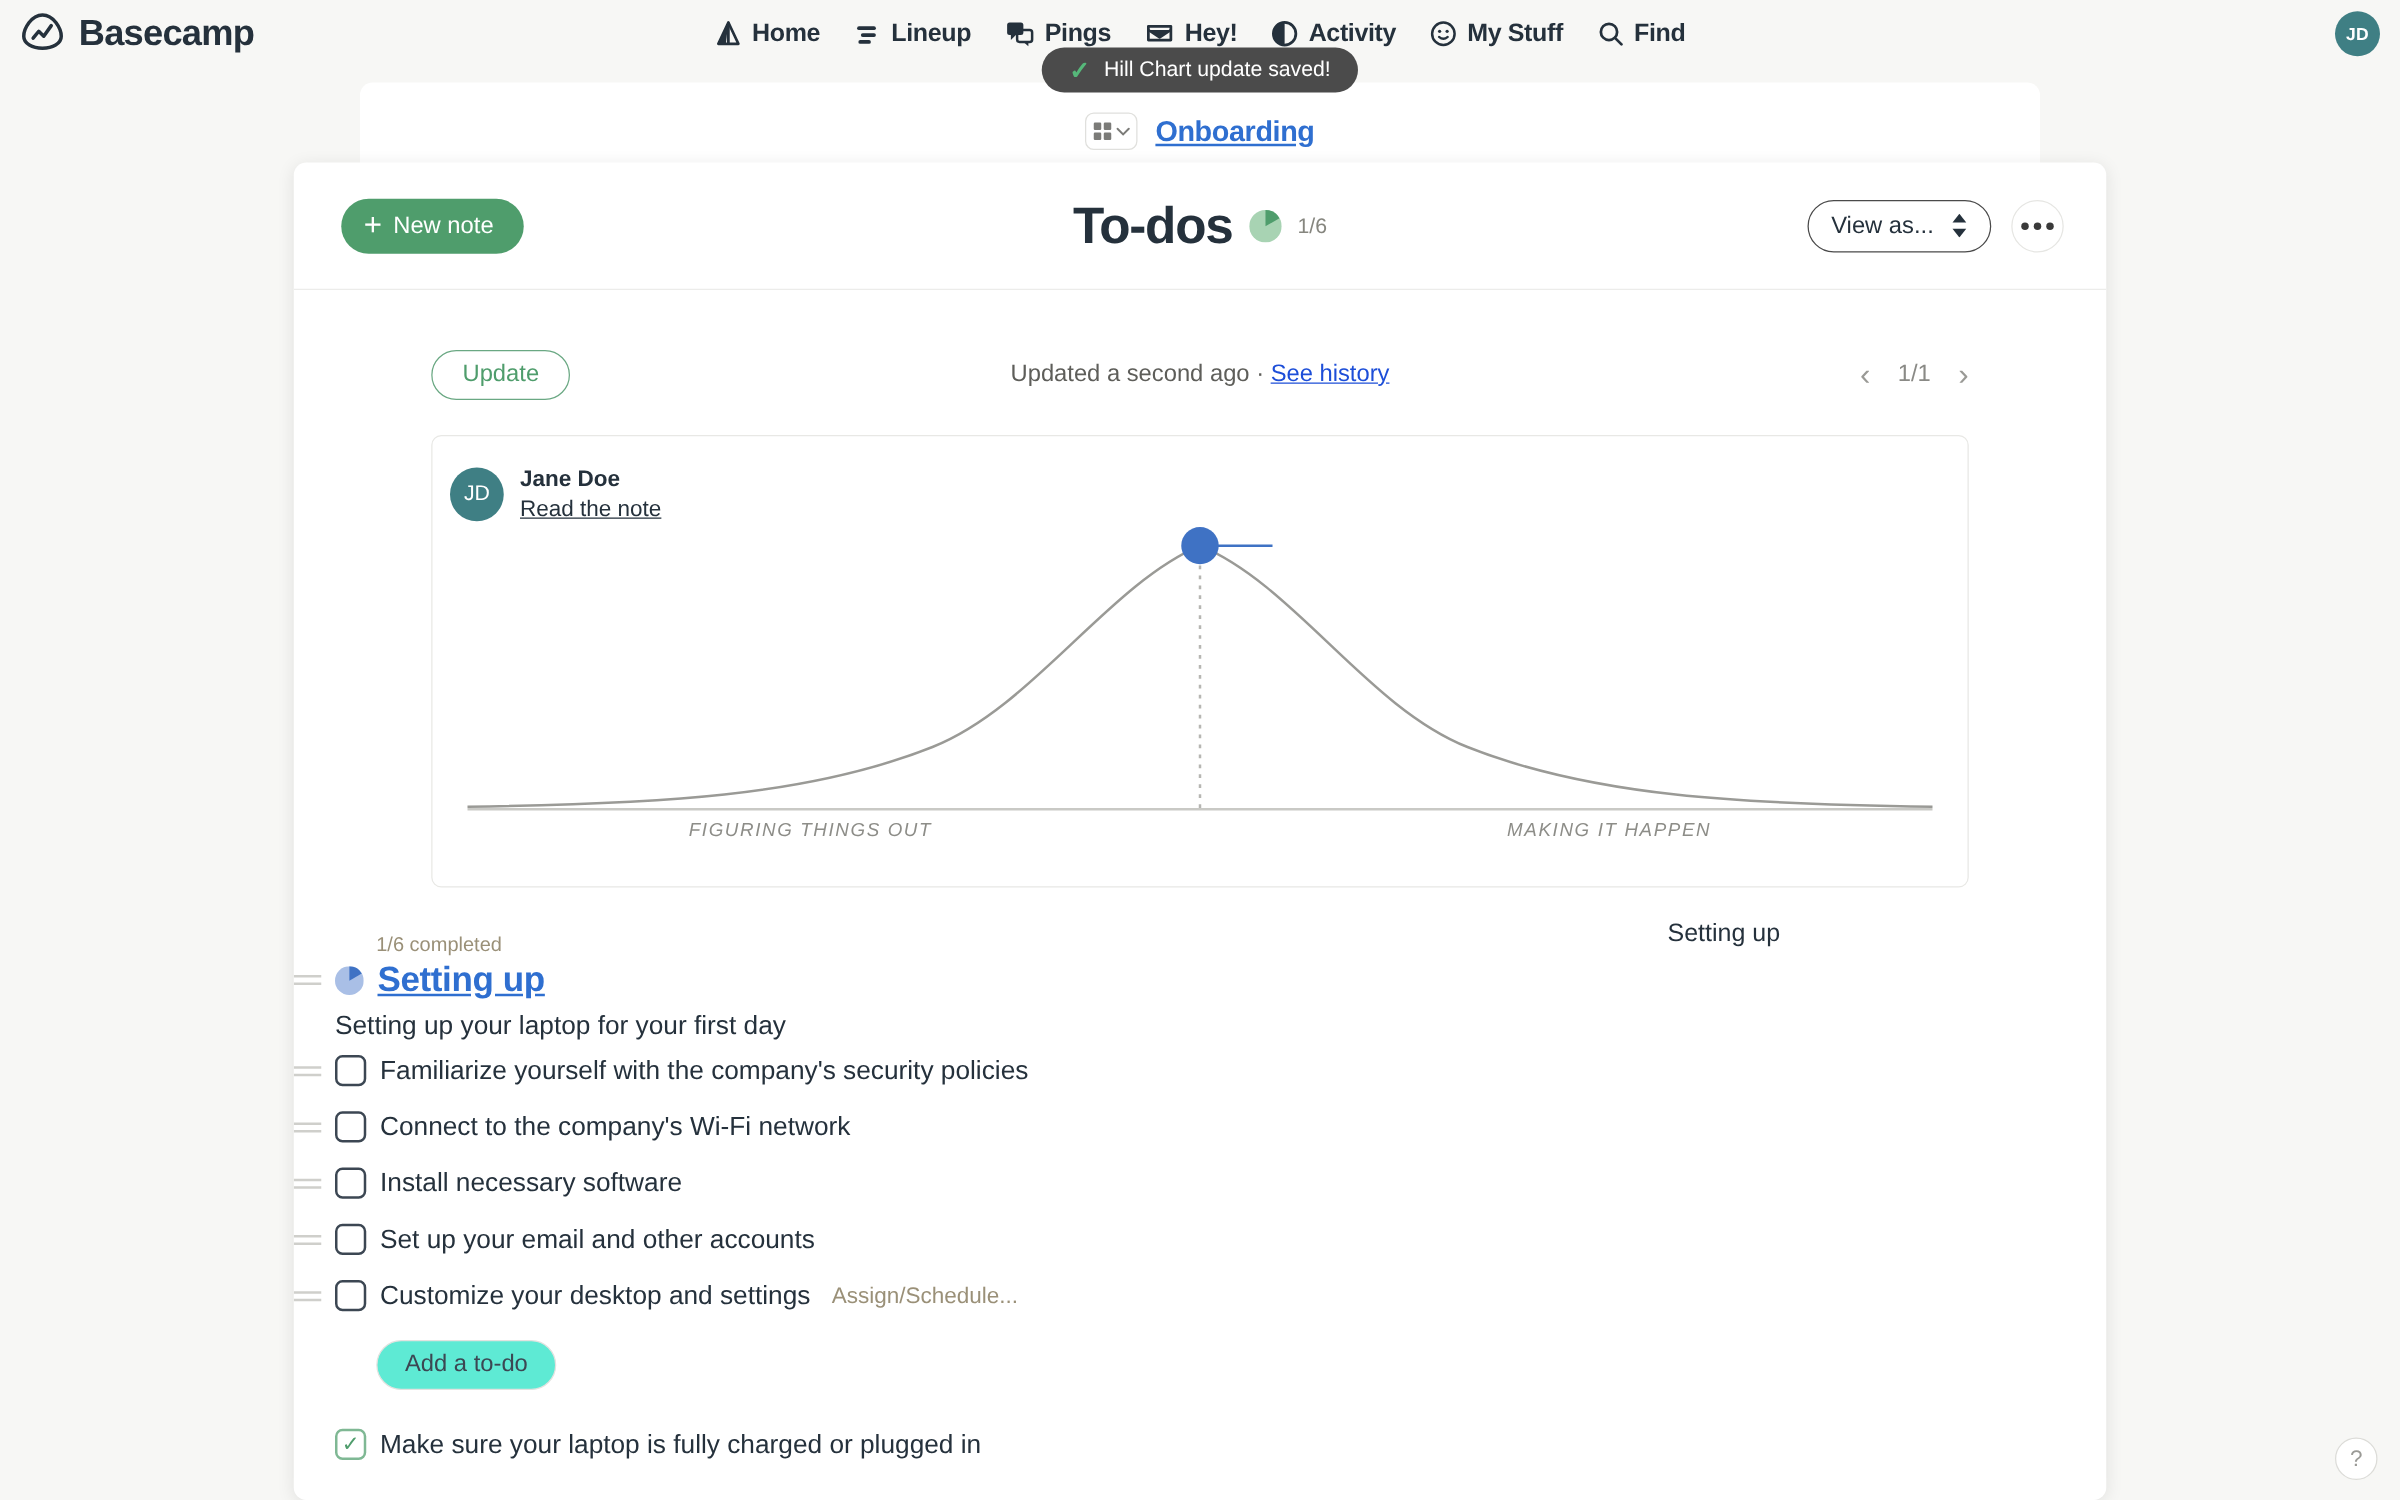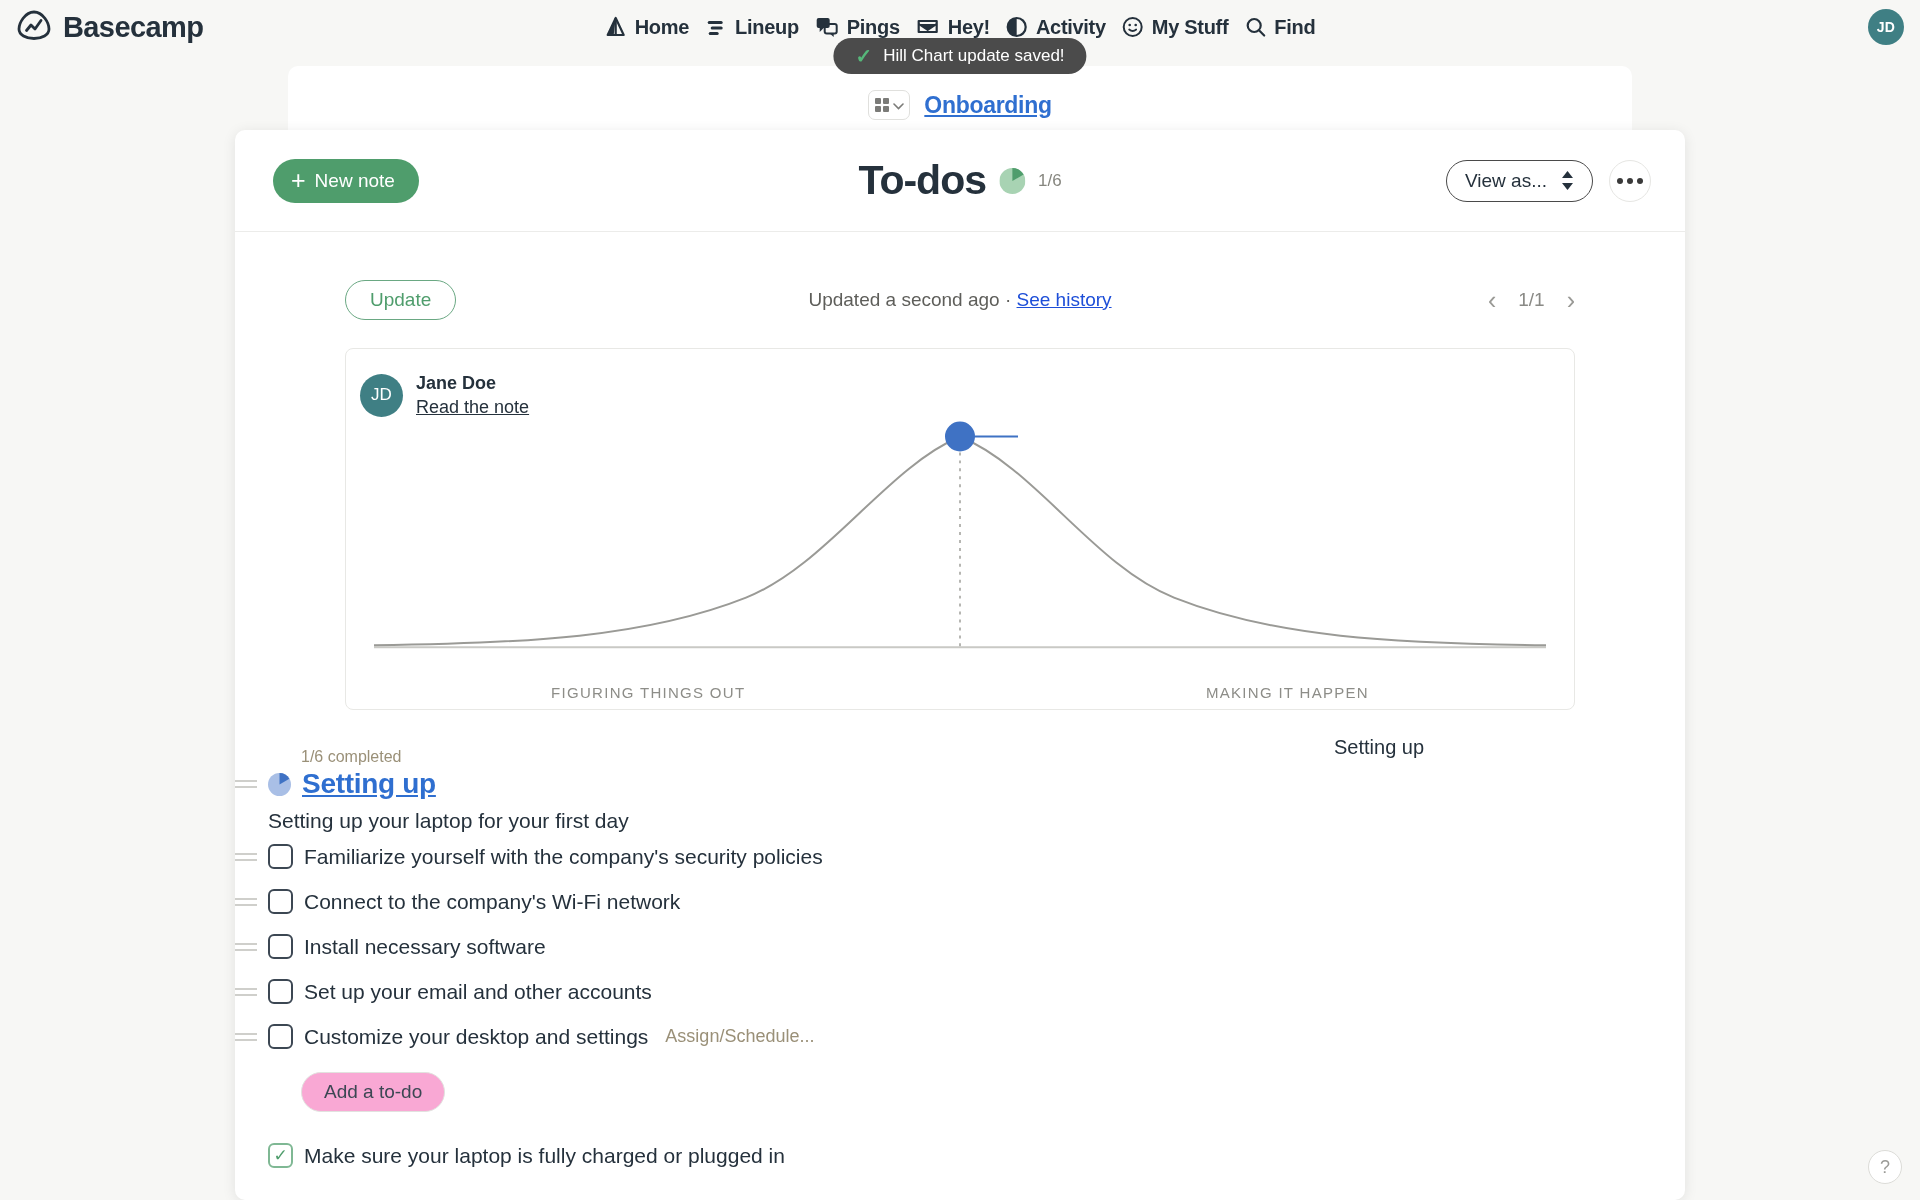--- a/index.html
+++ b/index.html
@@ -21,21 +21,21 @@
   .brand {
     display: flex; align-items: center; gap: 11px;
     margin-left: 16px;
   }
   .brand-name {
     font-size: 29px; font-weight: bold; color: #25313c;
     letter-spacing: -0.6px;
   }
   .nav-items {
     position: absolute; left: 50%; transform: translateX(-50%);
-    display: flex; align-items: center; gap: 16px;
+    display: flex; align-items: center; gap: 27px;
   }
   .nav-item {
     display: flex; align-items: center; gap: 8px;
     font-size: 20px; font-weight: bold; color: #25313c;
     letter-spacing: -0.3px; cursor: pointer;
   }
   .nav-icon { display: flex; align-items: center; }
   .avatar-top {
     position: absolute; right: 16px;
     width: 36px; height: 36px; border-radius: 50%;
@@ -176,22 +176,22 @@
   .note-avatar {
     width: 43px; height: 43px; border-radius: 50%;
     background: #3f7f84; color: #fff;
     display: flex; align-items: center; justify-content: center;
     font-size: 17px; font-weight: 500;
   }
   .note-name { font-size: 18px; font-weight: bold; color: #25313c; line-height: 1.35; }
   .note-link { font-size: 18px; color: #25313c; text-decoration: underline; cursor: pointer; line-height: 1.35; }
   .hill-svg { position: absolute; inset: 0; width: 100%; height: 100%; }
   .hill-axis-label {
-    position: absolute; bottom: 8px;
-    font-size: 15px; color: #8d8d88; letter-spacing: 1.3px;
+    position: absolute; bottom: 36px;
+    font-size: 15px; color: #8d8d88; letter-spacing: 1.3px; font-style: italic;
   }
   .axis-left { left: 205px; }
   .axis-right { right: 205px; }
   .dot-label {
     position: absolute; font-size: 20px; color: #25313c;
     left: 988px; top: 387px;
   }
 
   
   .todo-section { margin: 38px 0 0 0; }
@@ -223,21 +223,21 @@
   .checkbox.done {
     border-color: #7fb894; color: #4f9d6c;
     display: flex; align-items: center; justify-content: center;
     font-size: 17px;
   }
   .todo-text { font-size: 21px; color: #25313c; }
   .assign-hint { font-size: 18px; color: #9a9078; margin-left: 6px; }
   .addtodo-btn {
     margin: 14px 0 0 66px;
     border: 1px solid #e2e2df; border-radius: 20px;
-    background: #f9a8d4; color: #3c4753;
+    background: #5eead4; color: #3c4753;
     height: 40px; padding: 0 22px;
     font-size: 19px; font-family: inherit; cursor: pointer;
   }
   .done-row { margin-top: 22px; margin-left: 33px; }
 
   
   .help-btn {
     position: absolute; right: 18px; bottom: 16px;
     width: 34px; height: 34px; border-radius: 50%;
     border: 1px solid #dcdcd8; background: #fff;

